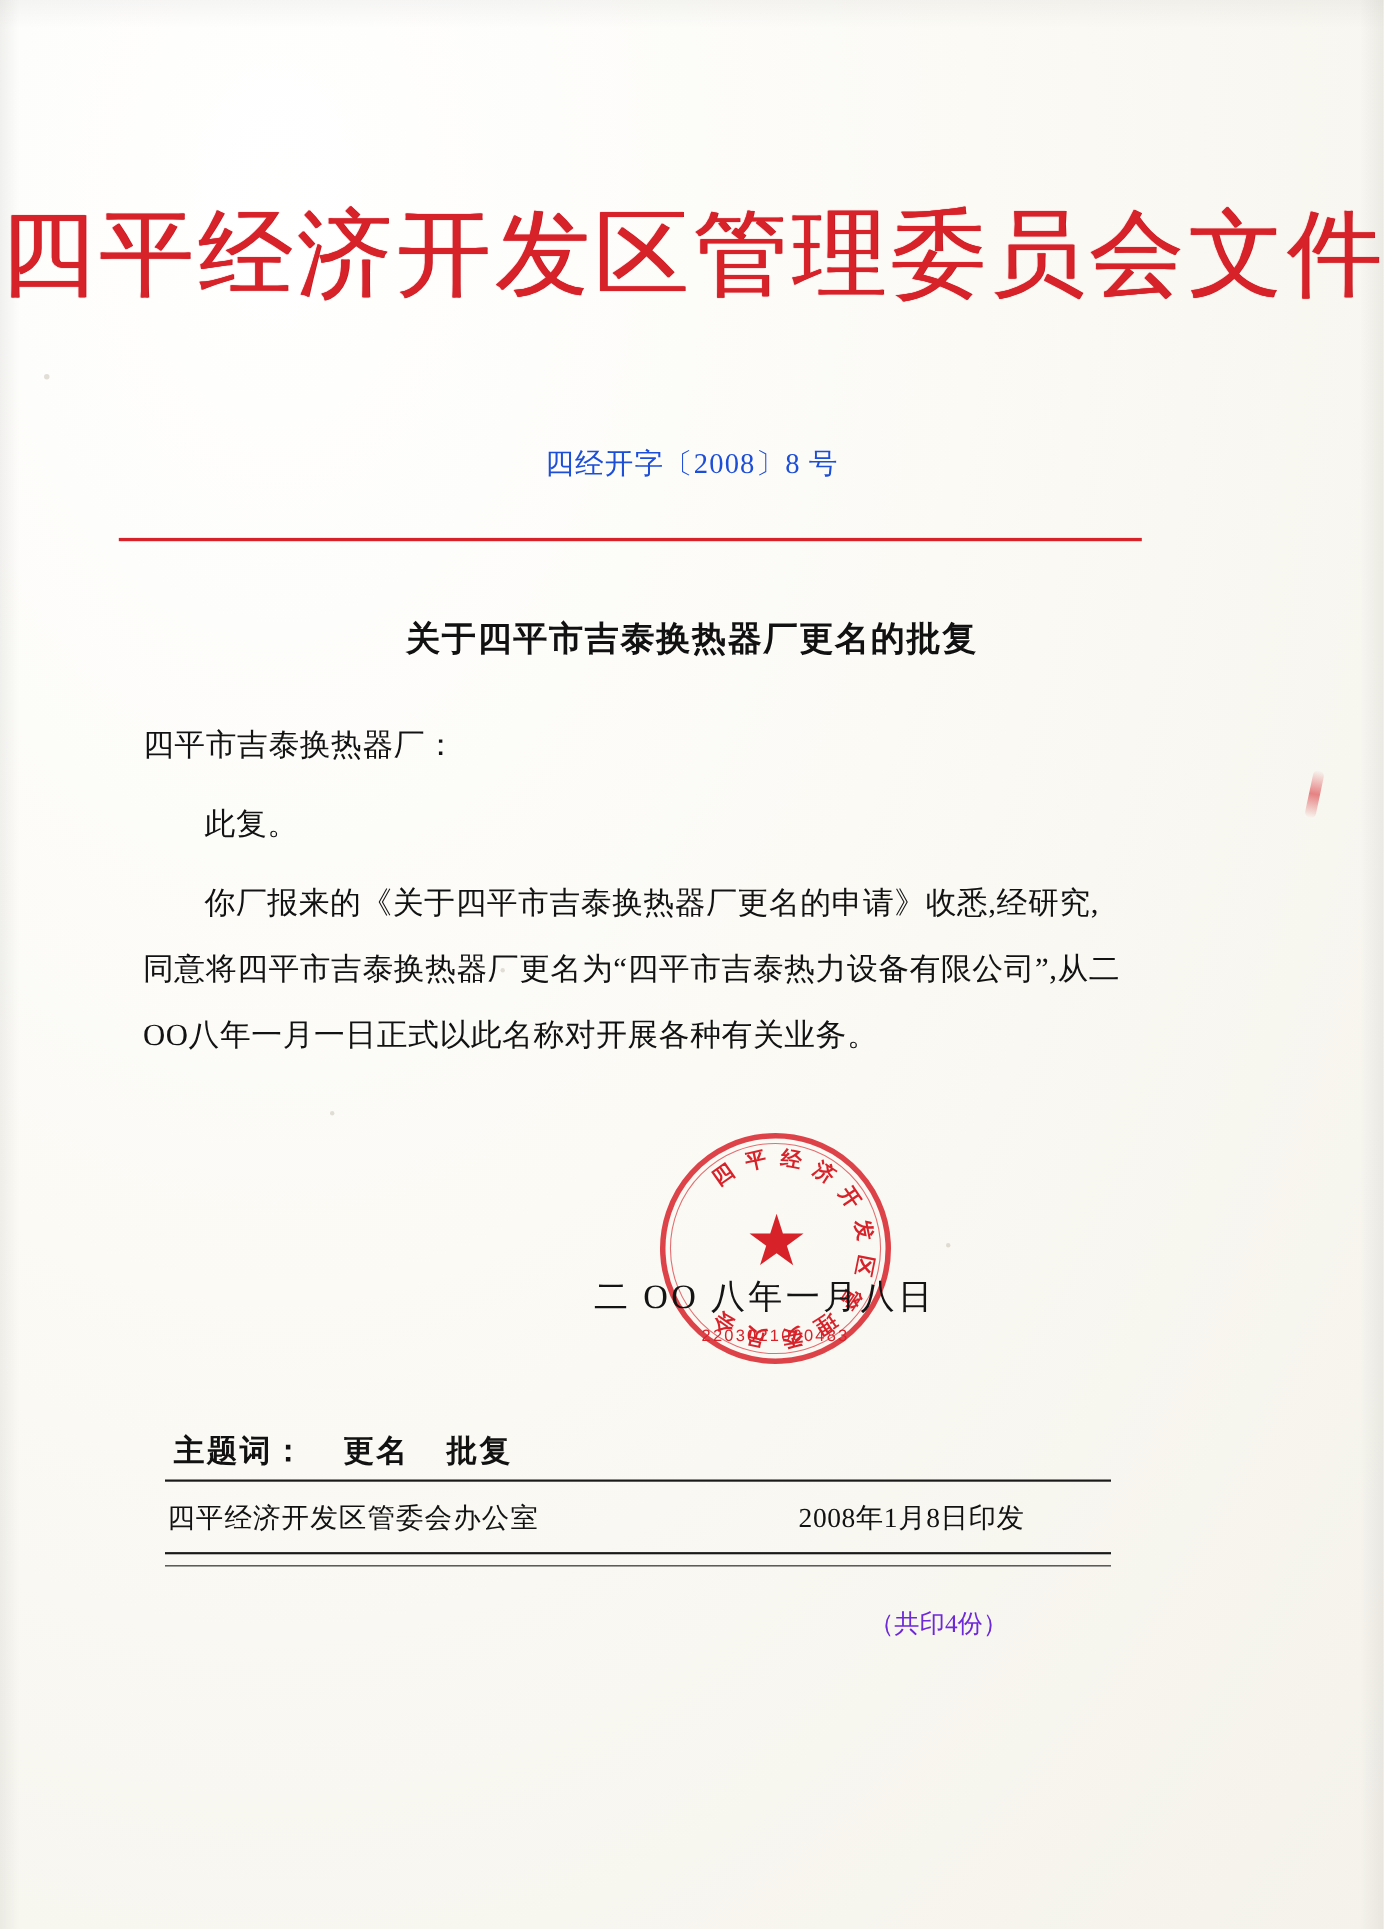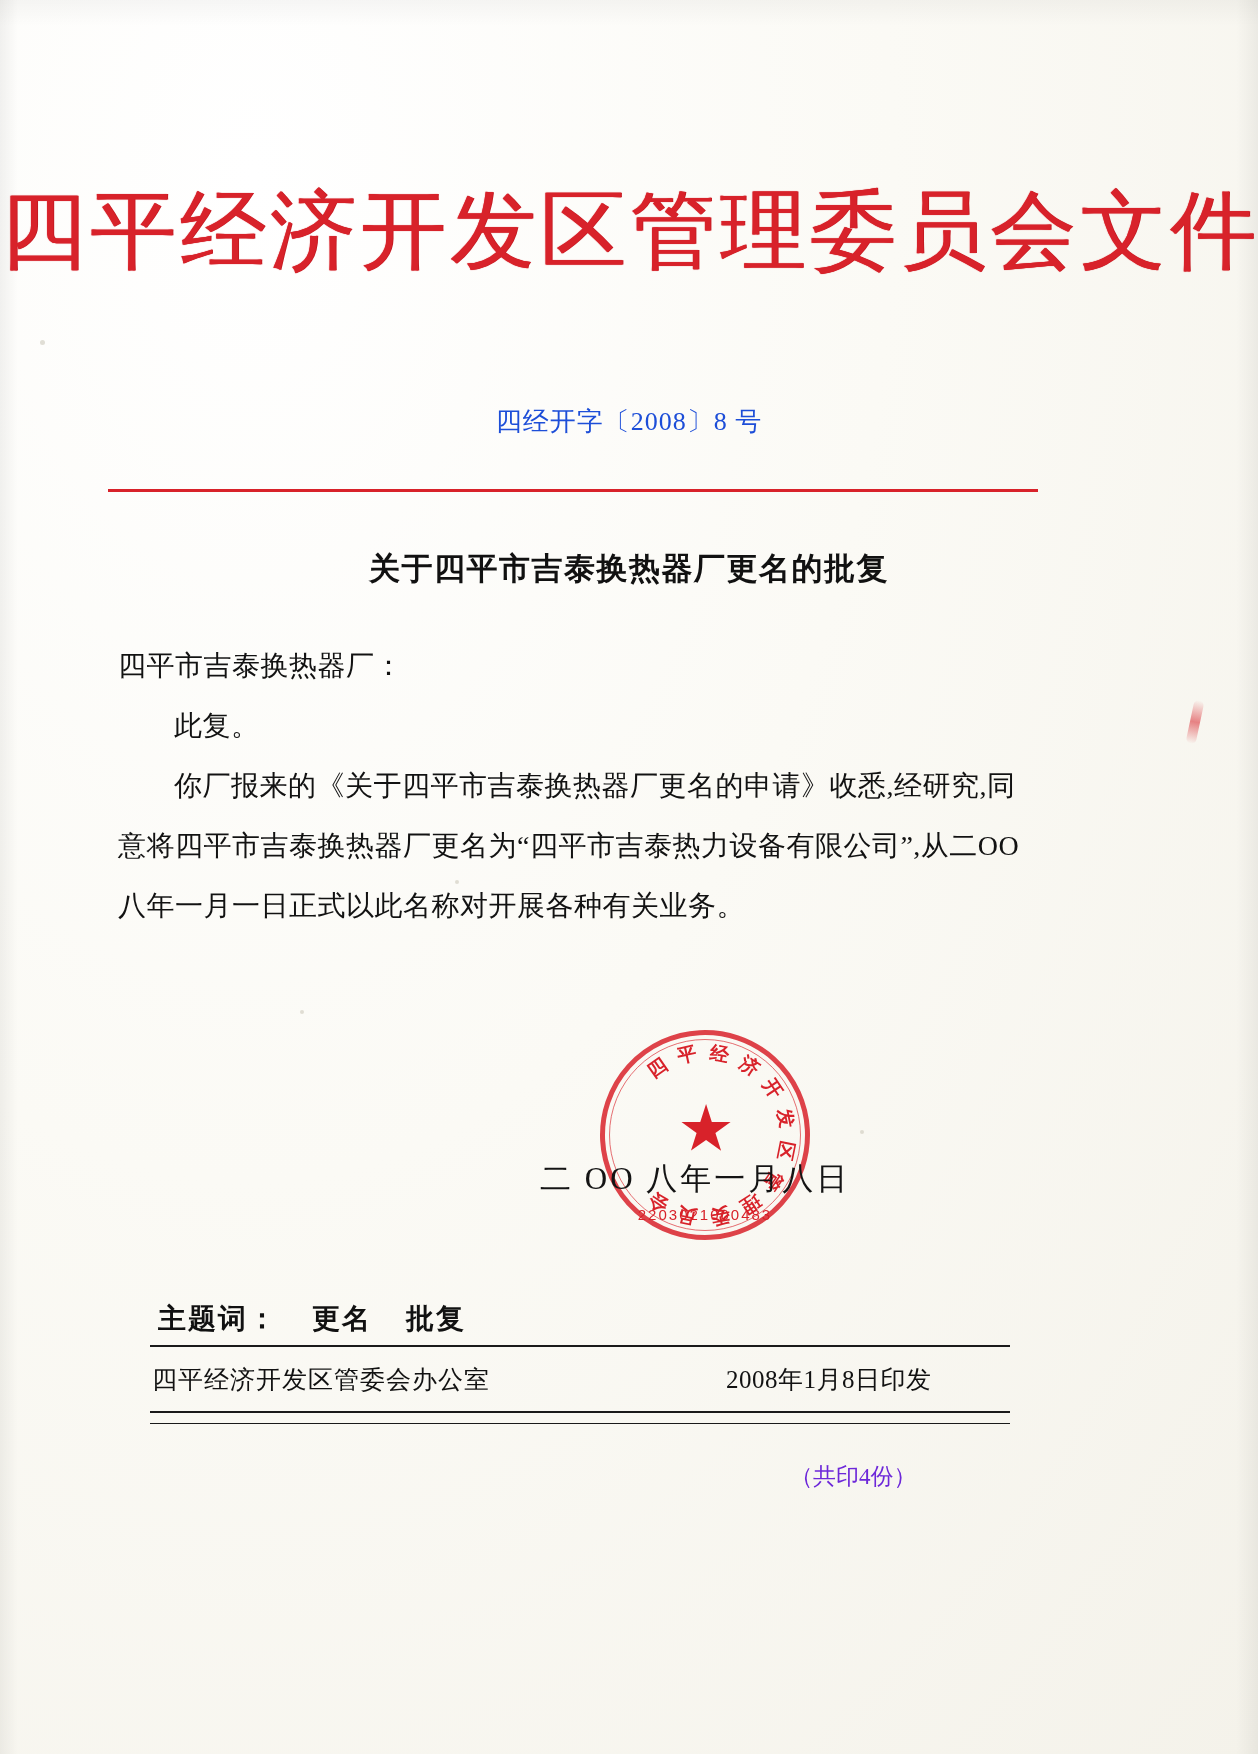--- a/index.html
+++ b/index.html
@@ -69,42 +69,42 @@
     top: 489px;
     left: 108px;
     width: 930px;
     height: 3px;
     background: #d8222a;
   }
 
   
   .title {
     position: absolute;
-    top: 548px;
+    top: 560px;
     left: 0;
     width: 100%;
     text-align: center;
     font-size: 31px;
     font-weight: bold;
     color: #111;
     letter-spacing: 1.5px;
   }
 
   .body {
     position: absolute;
     top: 636px;
     left: 118px;
     width: 920px;
     font-size: 28px;
     line-height: 60px;
     color: #121212;
     letter-spacing: 0.5px;
   }
   .body p {
-    margin: 0;
+    margin: 12px;
   }
   .indent2 {
     text-indent: 2em;
   }
 
   
   .seal-area {
     position: absolute;
     top: 1030px;
     left: 600px;

